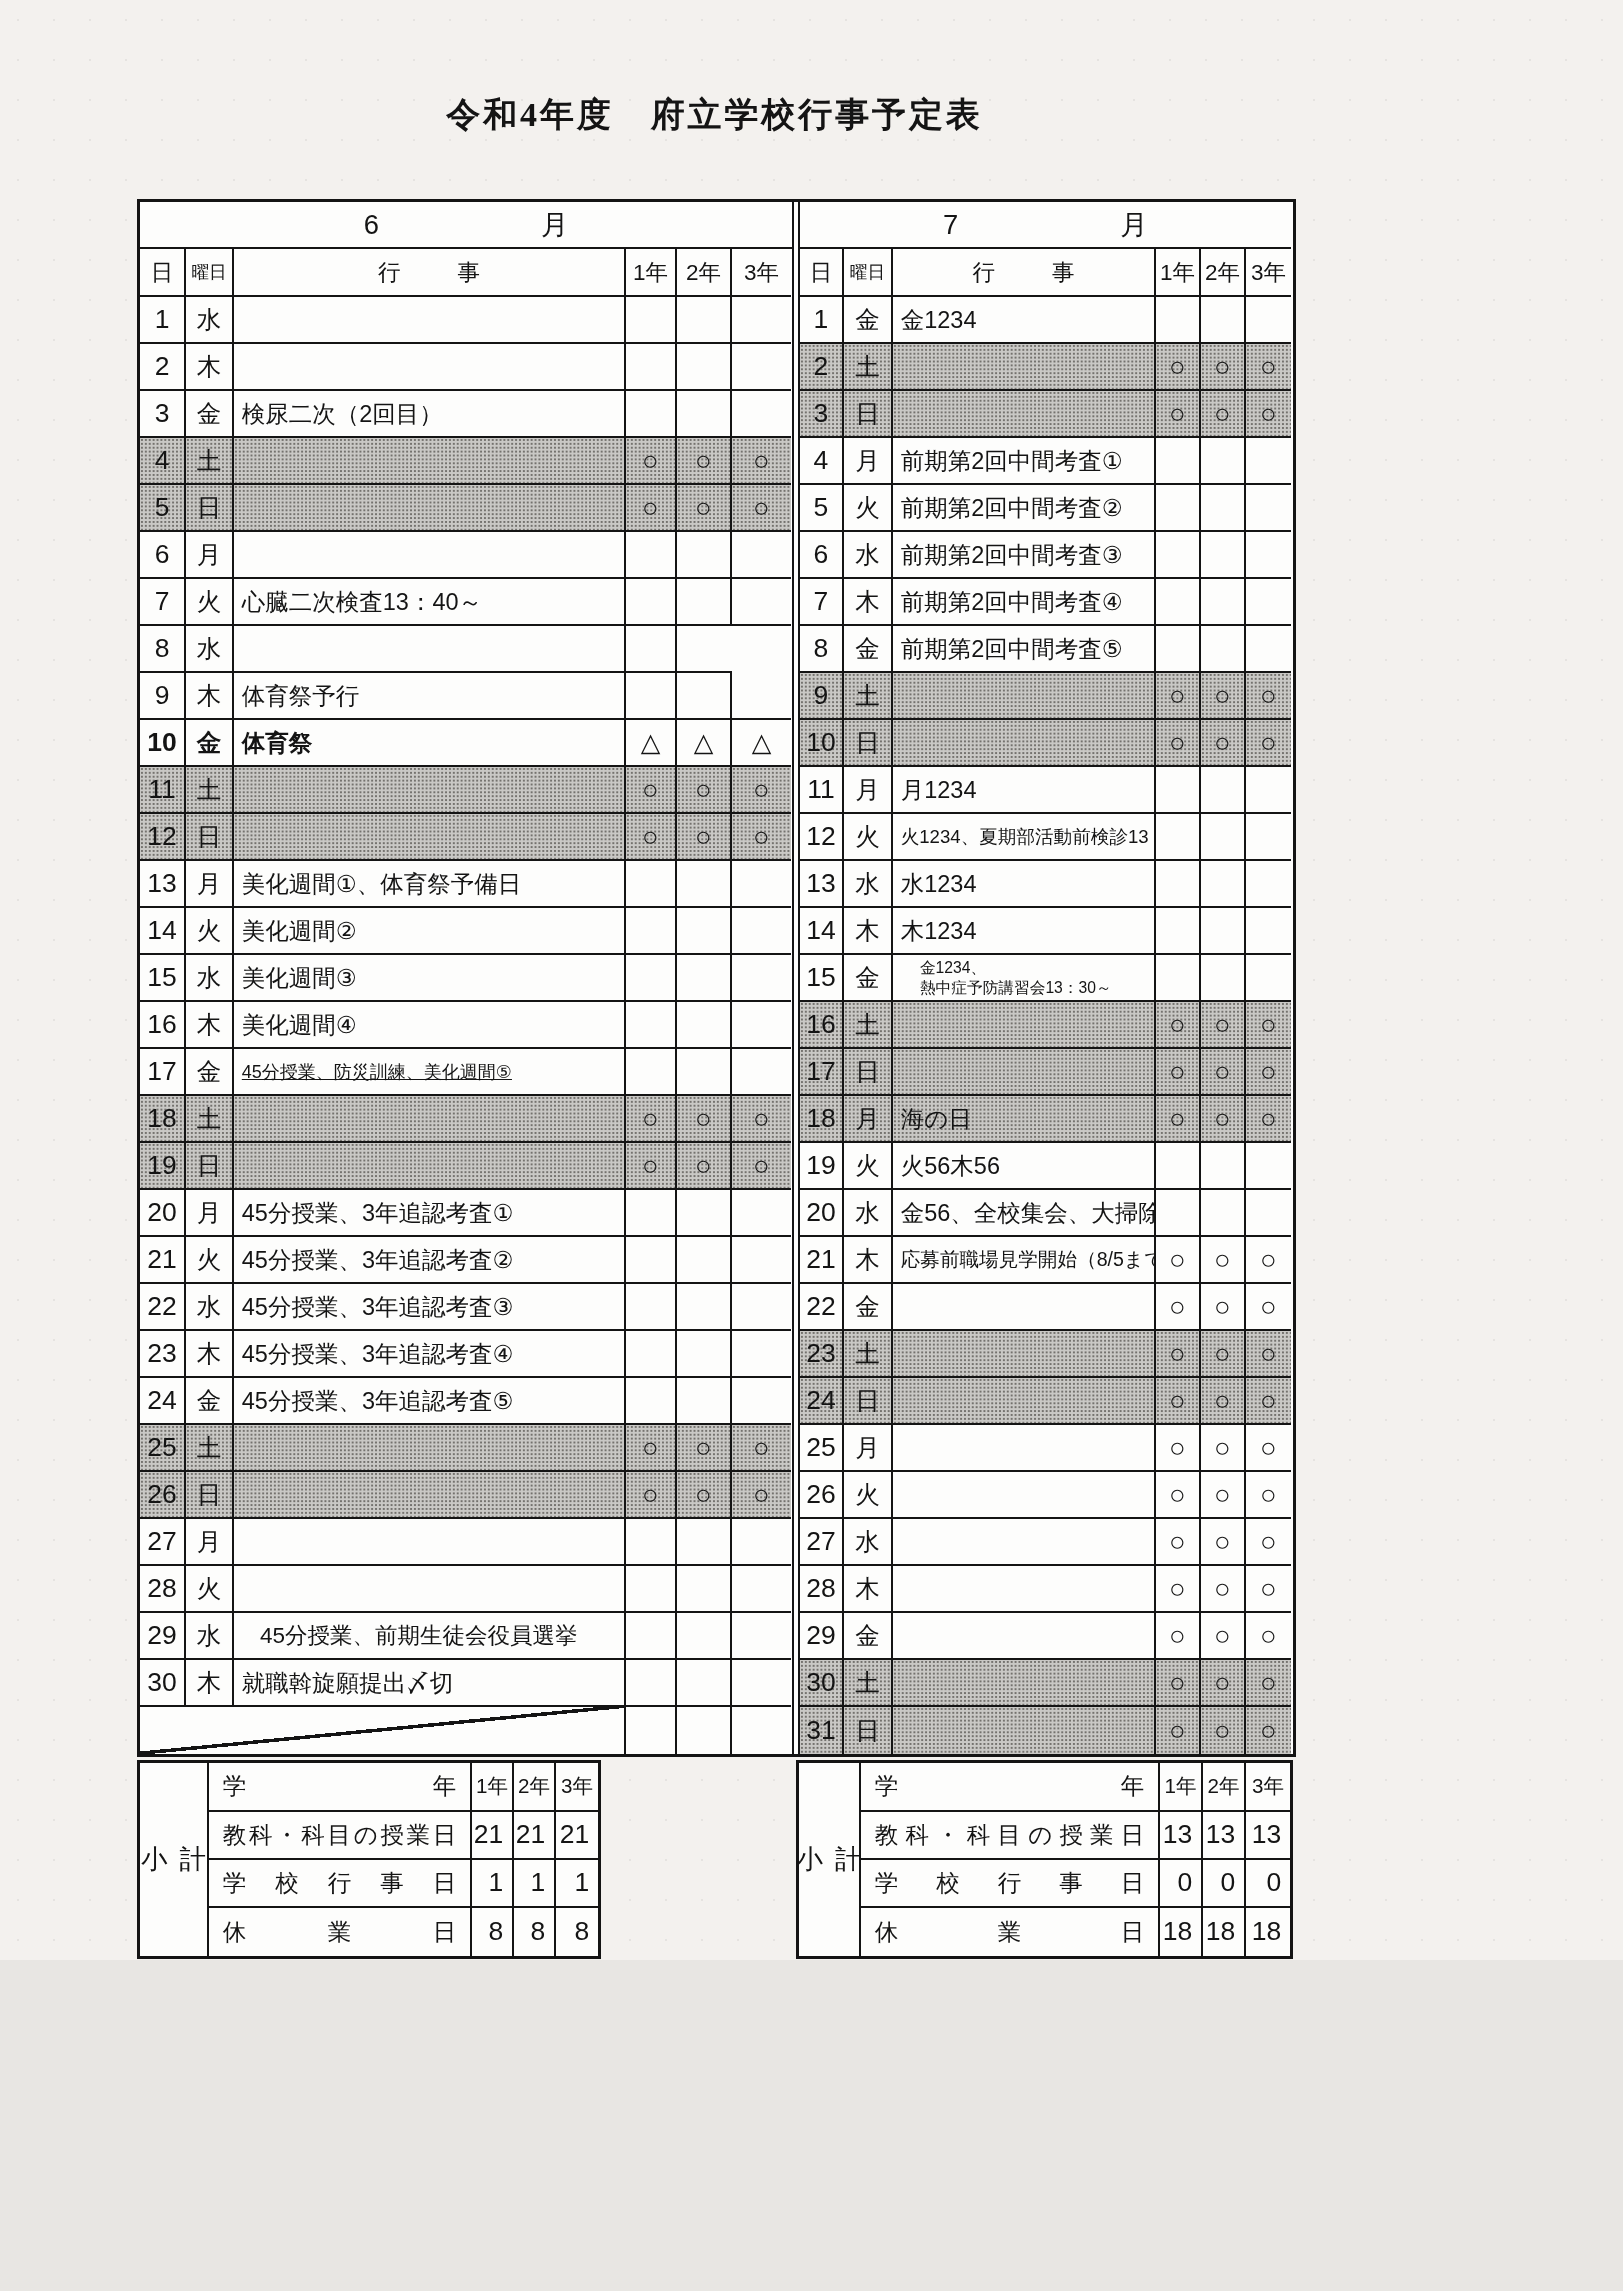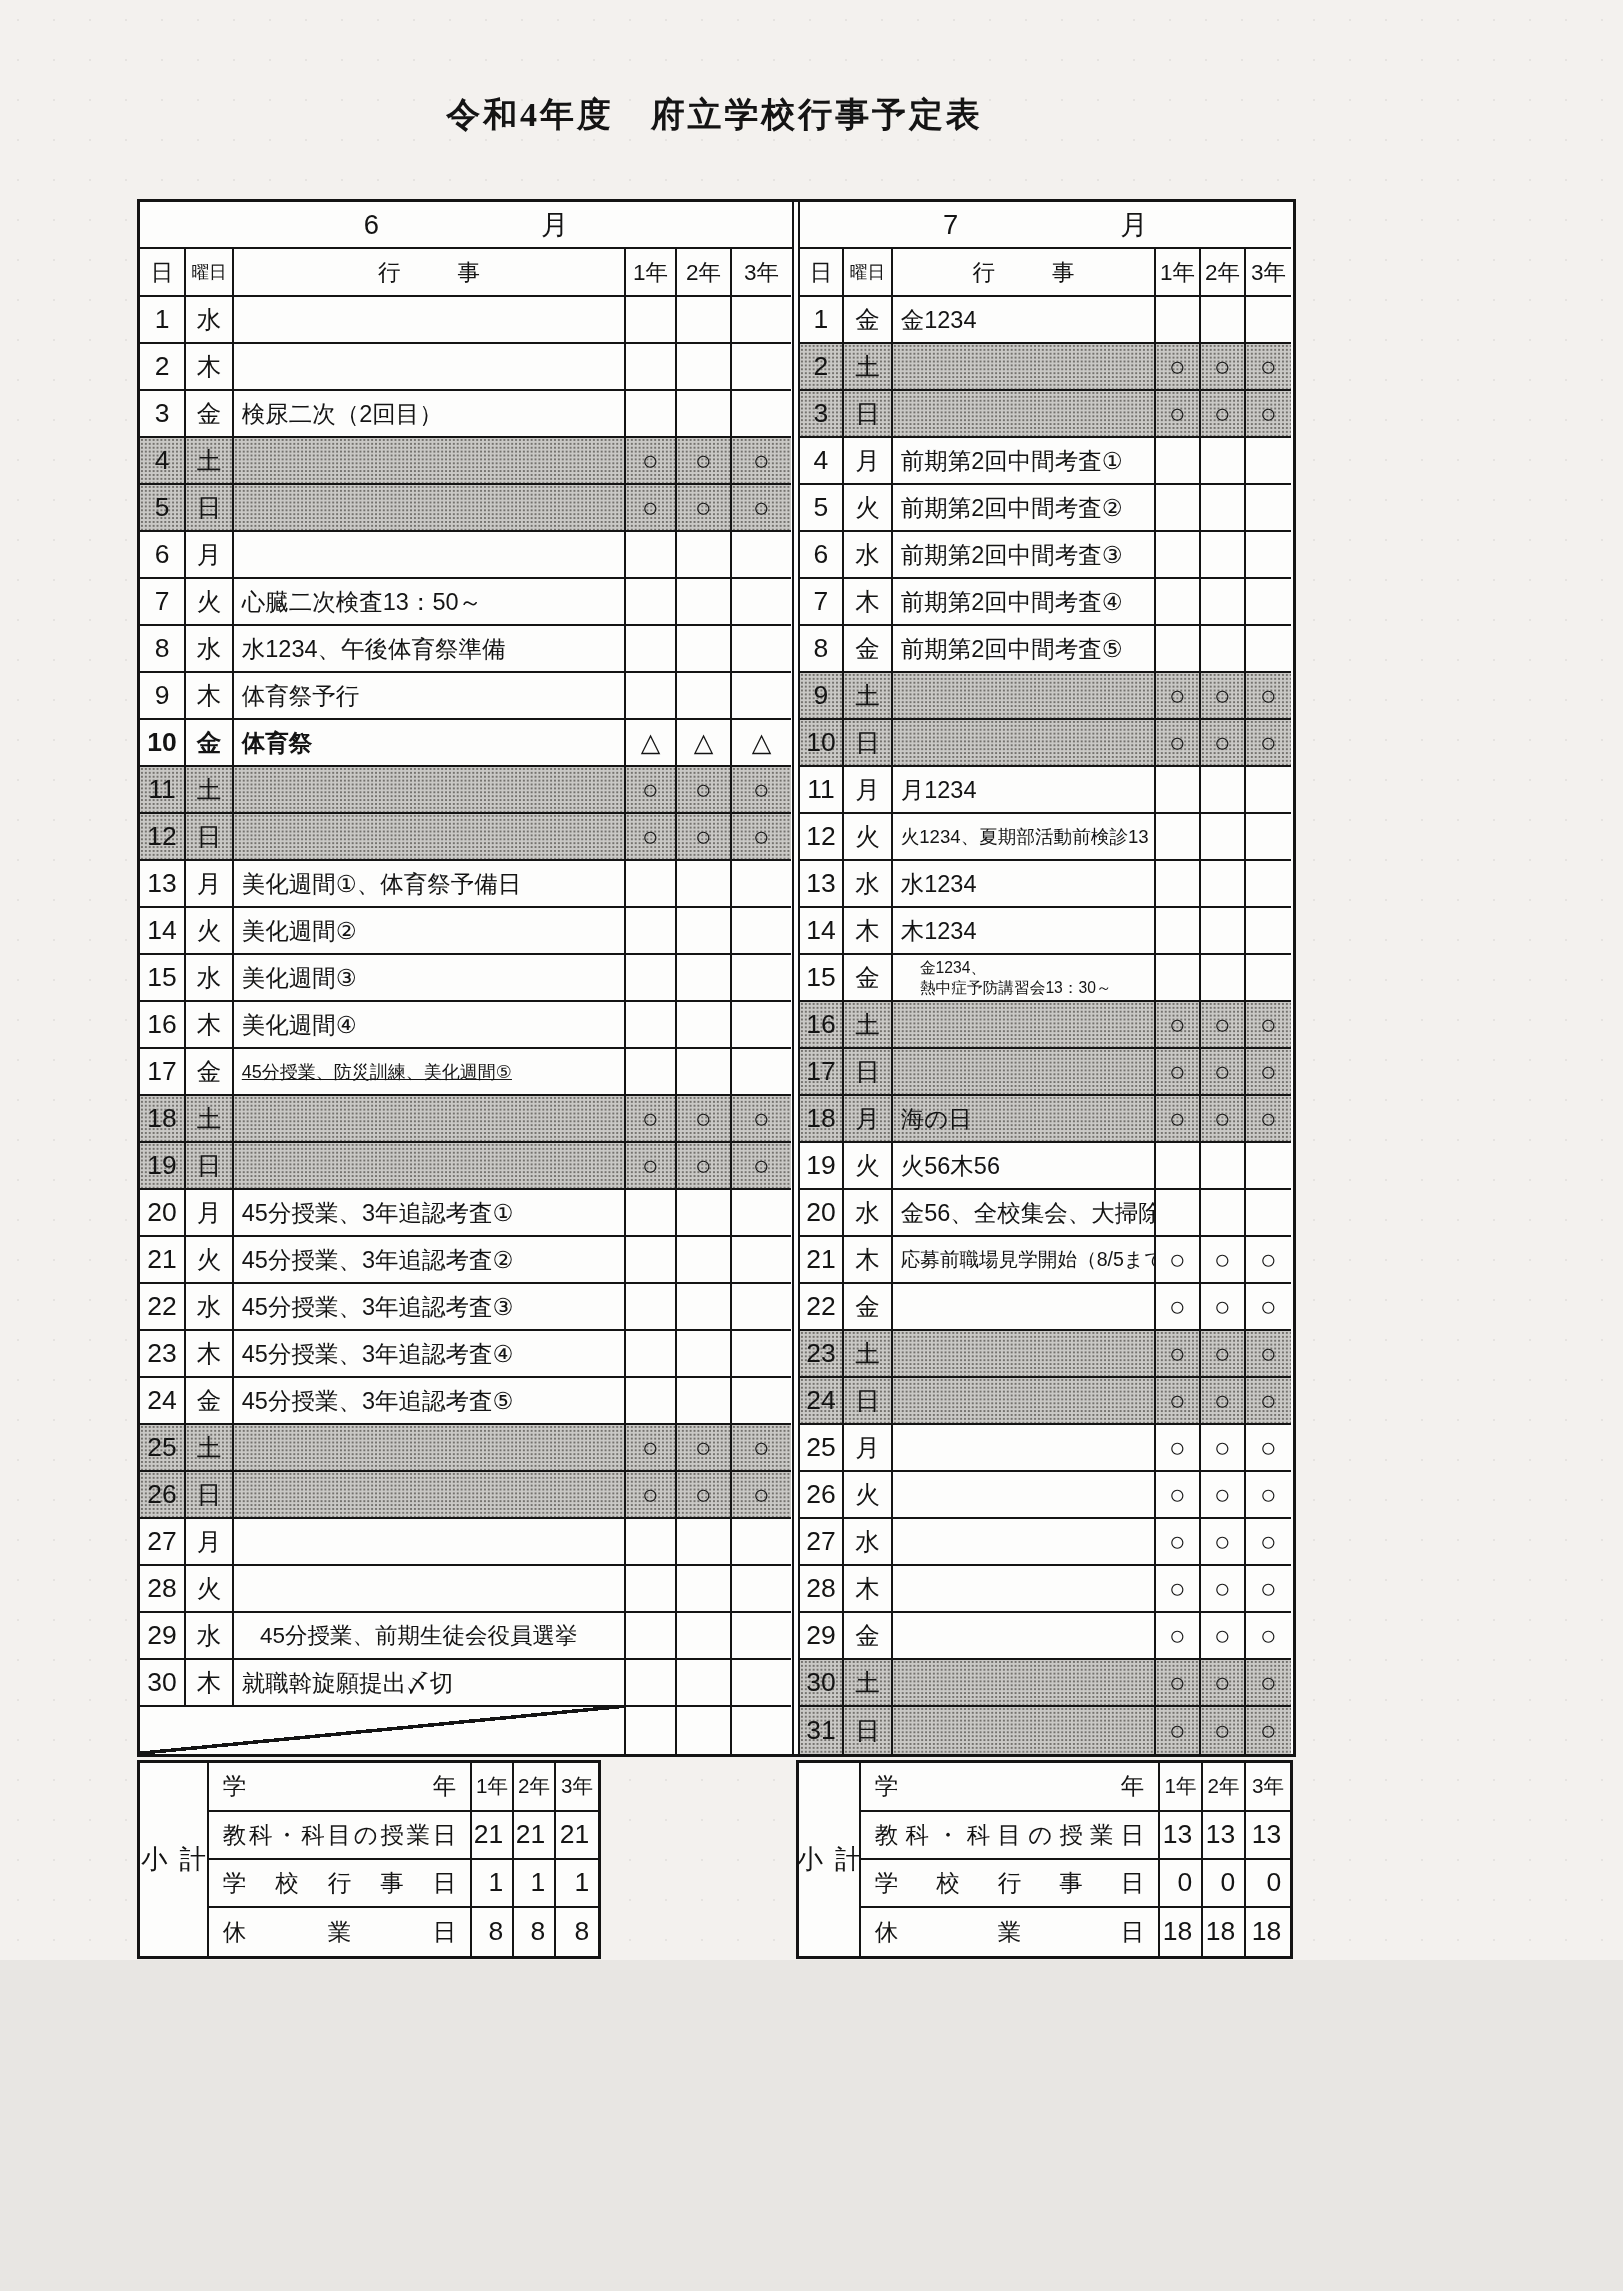--- a/index.html
+++ b/index.html
@@ -162,29 +162,28 @@
             <div class="c-day">6</div>
             <div class="c-wd">月</div>
             <div class="c-ev"></div>
             <div class="c-mk"></div>
             <div class="c-mk"></div>
             <div class="c-mk"></div>
           </div>
           <div class="mrow">
             <div class="c-day">7</div>
             <div class="c-wd">火</div>
-            <div class="c-ev">心臓二次検査13：50～</div>
+            <div class="c-ev">心臓二次検査13：40～</div>
             <div class="c-mk"></div>
             <div class="c-mk"></div>
             <div class="c-mk"></div>
           </div>
           <div class="mrow">
             <div class="c-day">8</div>
             <div class="c-wd">水</div>
-            <div class="c-ev">水1234、午後体育祭準備</div>
             <div class="c-mk"></div>
             <div class="c-mk"></div>
             <div class="c-mk"></div>
           </div>
           <div class="mrow">
             <div class="c-day">9</div>
             <div class="c-wd">木</div>
             <div class="c-ev">体育祭予行</div>
             <div class="c-mk"></div>
             <div class="c-mk"></div>

